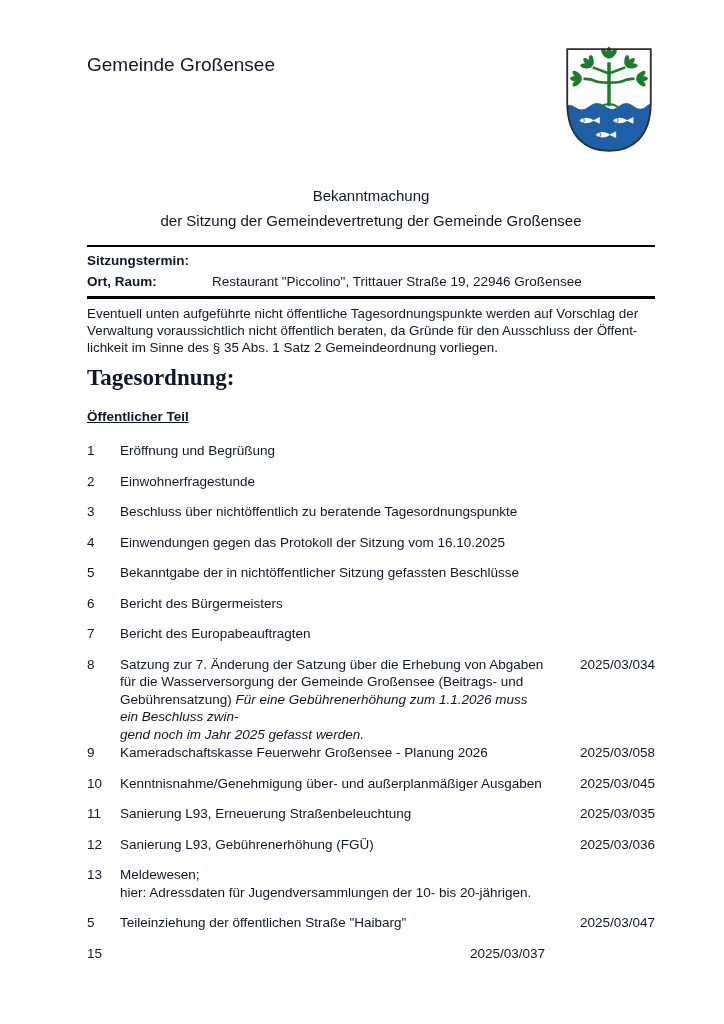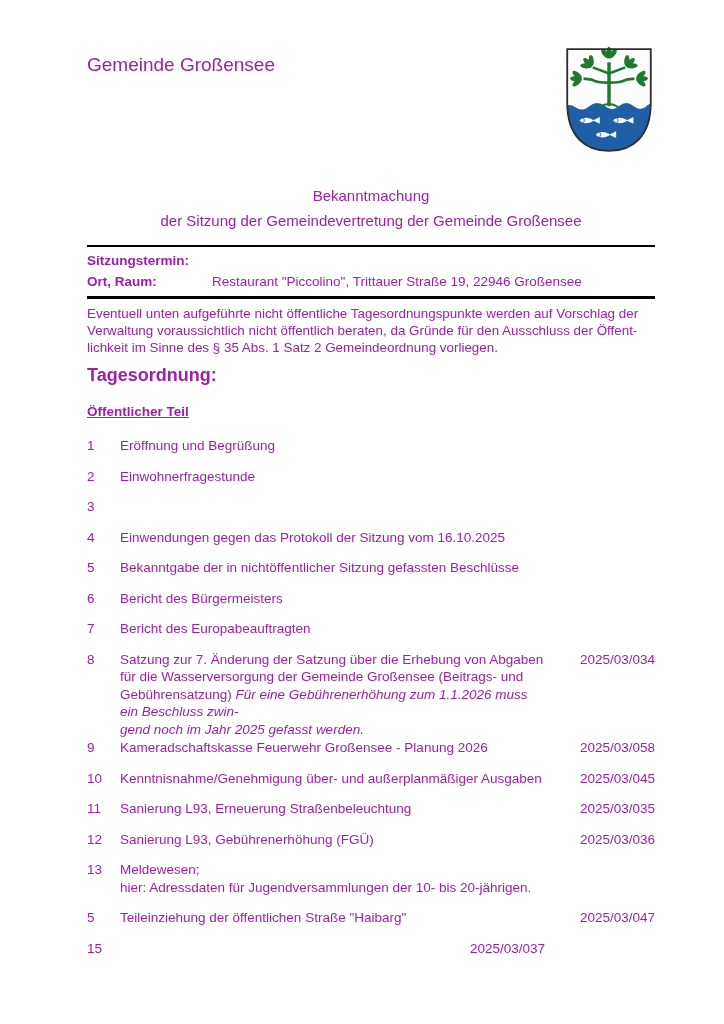--- a/index.html
+++ b/index.html
@@ -1,19 +1,19 @@
 <!DOCTYPE html>
 <html><head>
 <meta charset="utf-8">
 <style>
   html, body { margin: 0; padding: 0; background: #ffffff; }
   .page {
     width: 724px; height: 1024px;
     background: #ffffff;
-    color: #a21caf;
+    color: #0f172a;
     font-family: "Liberation Sans", sans-serif;
     box-sizing: border-box;
     padding: 46px 69px 0 87px;
     overflow: hidden;
     position: relative;
   }
   .header { display: flex; justify-content: space-between; align-items: flex-start; height: 112px; }
   .muni-name { font-size: 19px; line-height: 22px; margin-top: 8px; }
   .coa { width: 92px; height: 108px; display: block; }
   .title-block { text-align: center; margin-top: 25px; }
@@ -22,21 +22,21 @@
   .meeting-table {
     margin-top: 15px;
     border-top: 2px solid #000;
     border-bottom: 3px solid #000;
     padding: 3px 0 4px 0;
   }
   .meeting-row { display: flex; font-size: 13.5px; line-height: 21px; }
   .meeting-label { width: 125px; font-weight: bold; flex: 0 0 auto; }
   .meeting-value { flex: 1; }
   .notice { font-size: 13.4px; line-height: 17px; margin-top: 6px; white-space: pre-line; }
-  .agenda-heading { font-size: 18px; font-weight: bold; margin-top: 9px; }
+  .agenda-heading { font-size: 23px; font-weight: bold; margin-top: 9px; font-family: Liberation Serif, serif; }
   .section-title {
     display: inline-block;
     font-size: 13.5px; font-weight: bold;
     text-decoration: underline;
     margin-top: 18px;
   }
   .agenda-list { margin-top: 17px; }
   .agenda-item {
     display: grid;
     grid-template-columns: 33px 425px 1fr;
@@ -146,20 +146,24 @@
     <span class="item-num">2</span>
     <span class="item-body">
       <span class="item-text">Einwohnerfragestunde</span>
       
     </span>
     <span class="item-ref"></span>
   </div>
 
   <div class="agenda-item">
     <span class="item-num">3</span>
+    <span class="item-body">
+      <span class="item-text">Beschluss über nichtöffentlich zu beratende Tagesordnungspunkte</span>
+      
+    </span>
     <span class="item-ref"></span>
   </div>
 
   <div class="agenda-item">
     <span class="item-num">4</span>
     <span class="item-body">
       <span class="item-text">Einwendungen gegen das Protokoll der Sitzung vom 16.10.2025</span>
       
     </span>
     <span class="item-ref"></span>

